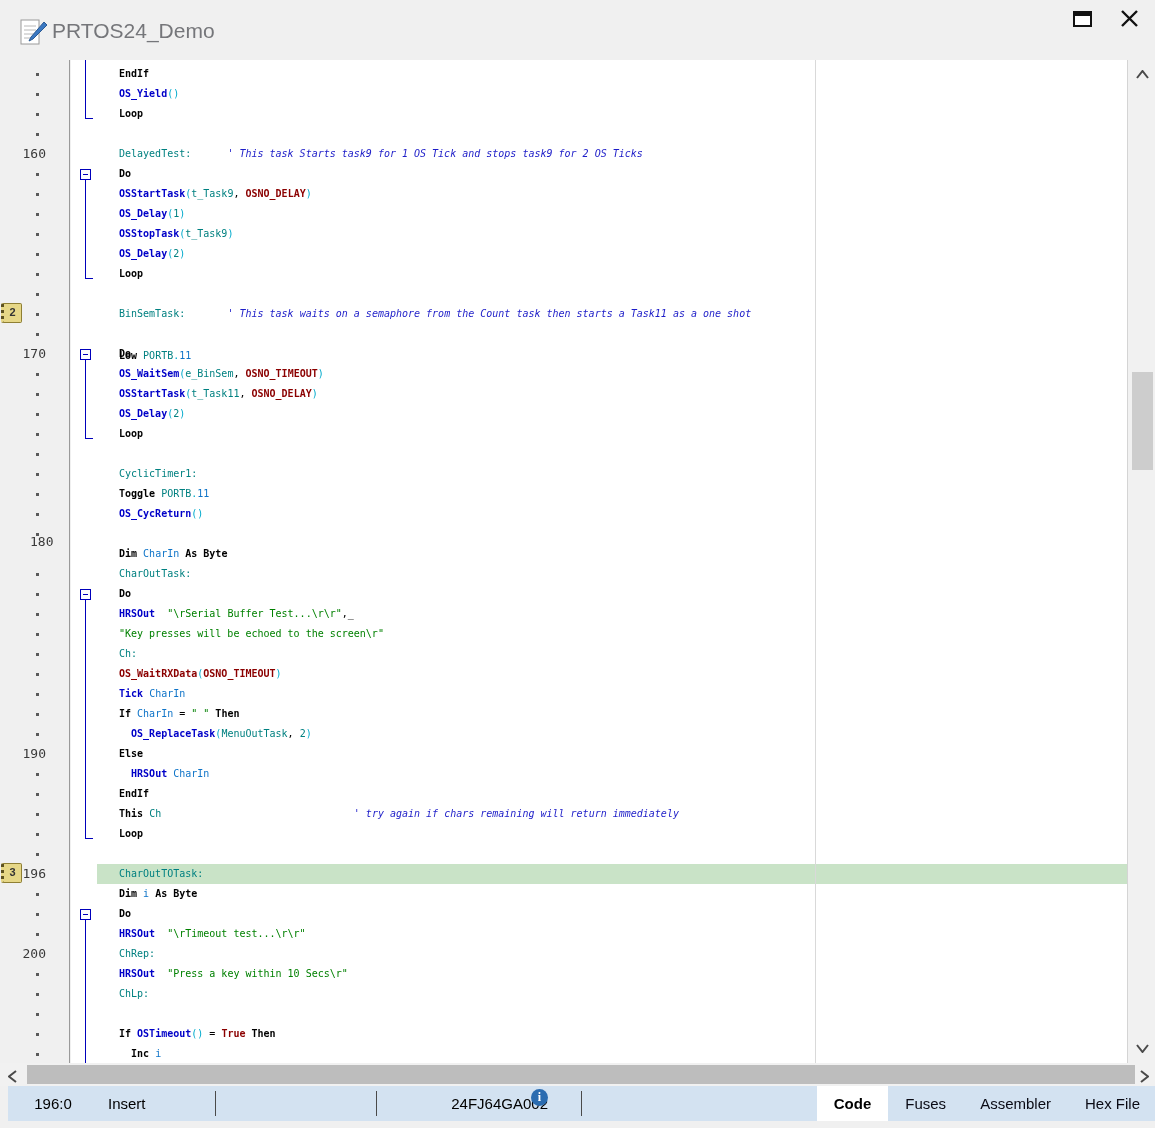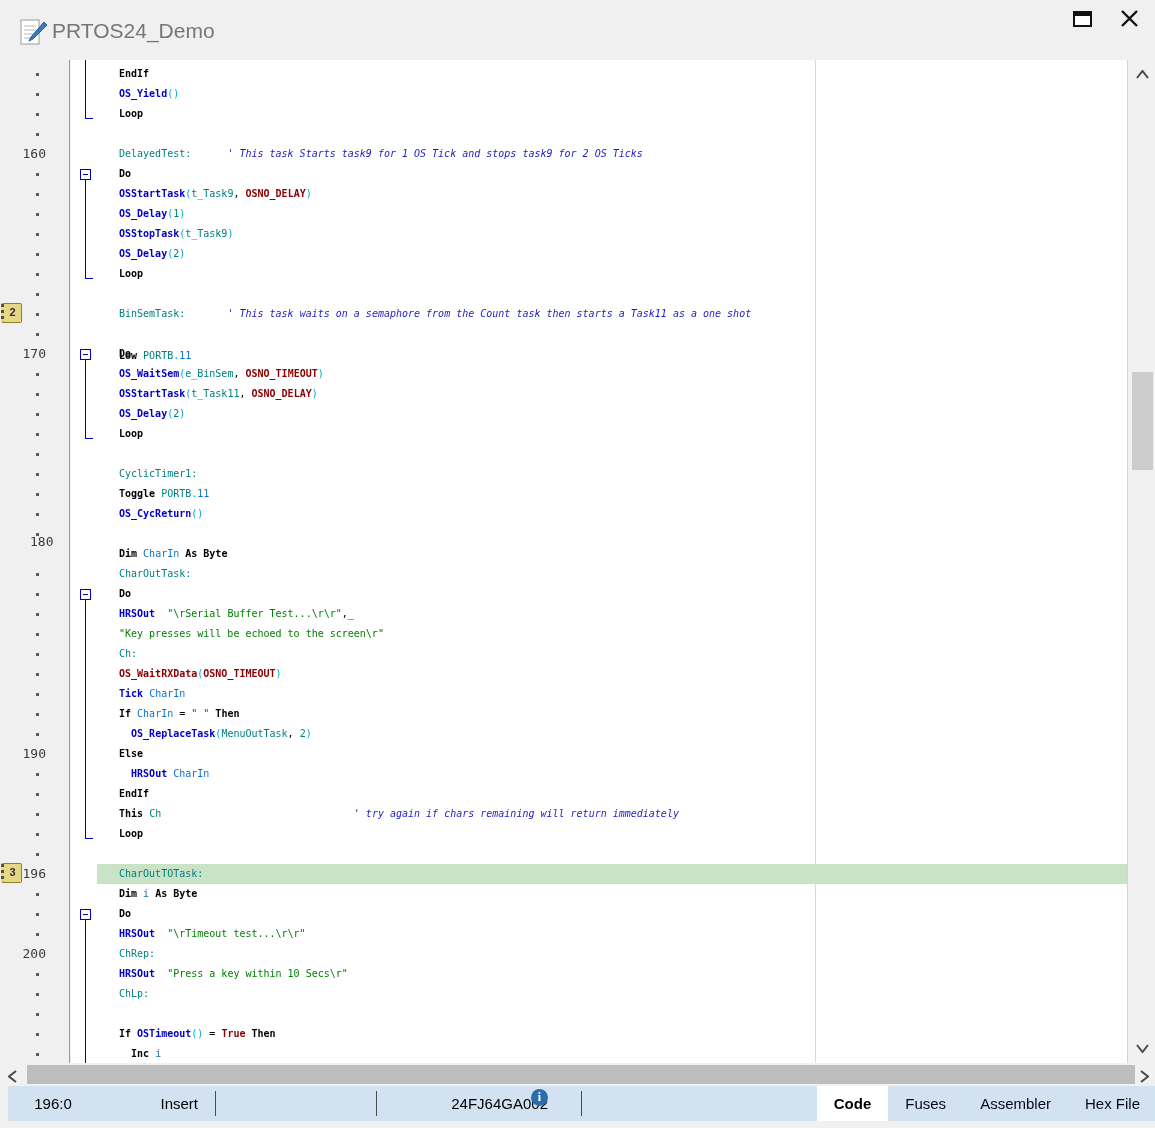--- a/index.html
+++ b/index.html
@@ -44,21 +44,21 @@
   .vthumb{position:absolute;left:4px;top:312px;width:21px;height:98px;background:#cdcdcd}
   .varrow{position:absolute;left:8px}
   .hscroll{position:absolute;left:0;top:1063px;width:1155px;height:23px;background:#f1f1f1}
   .hthumb{position:absolute;left:27px;top:2px;width:1108px;height:19px;background:#bdbdbd}
   .harrow{position:absolute;top:7px}
 
   
   .statusbar{position:absolute;left:8px;top:1086px;width:1155px;height:35px;background:#d3e2f1;font-size:15px;color:#000}
   .sb-sep{position:absolute;top:5px;width:1px;height:25px;background:#4a4a4a}
   .sb-cursor{position:absolute;left:0;top:9px;width:90px;text-align:center}
-  .sb-mode{position:absolute;left:100px;top:9px;width:90px;text-align:right}
+  .sb-mode{position:absolute;left:100px;top:9px;width:90px;text-align:left}
   .sb-device{position:absolute;left:380px;top:9px;width:160px;text-align:right}
   .sb-info{position:absolute;left:523px;top:3px;width:17px;height:17px;border-radius:50%;background:#2b6cb0;color:#fff;font-size:12px;font-weight:bold;text-align:center;line-height:17px;font-family:"Liberation Serif",serif;cursor:pointer}
   .sb-tabs{position:absolute;right:6px;top:0;height:35px;display:flex}
   .sb-tab{height:35px;line-height:35px;padding:0 17px;color:#0a0a14;cursor:pointer;white-space:nowrap}
   .sb-tab.active{background:#fff;font-weight:bold;color:#000}
   .bottom-strip{position:absolute;left:0;top:1121px;width:1155px;height:7px;background:#f0f0f0}
 </style>
 </head>
 <body>
 

